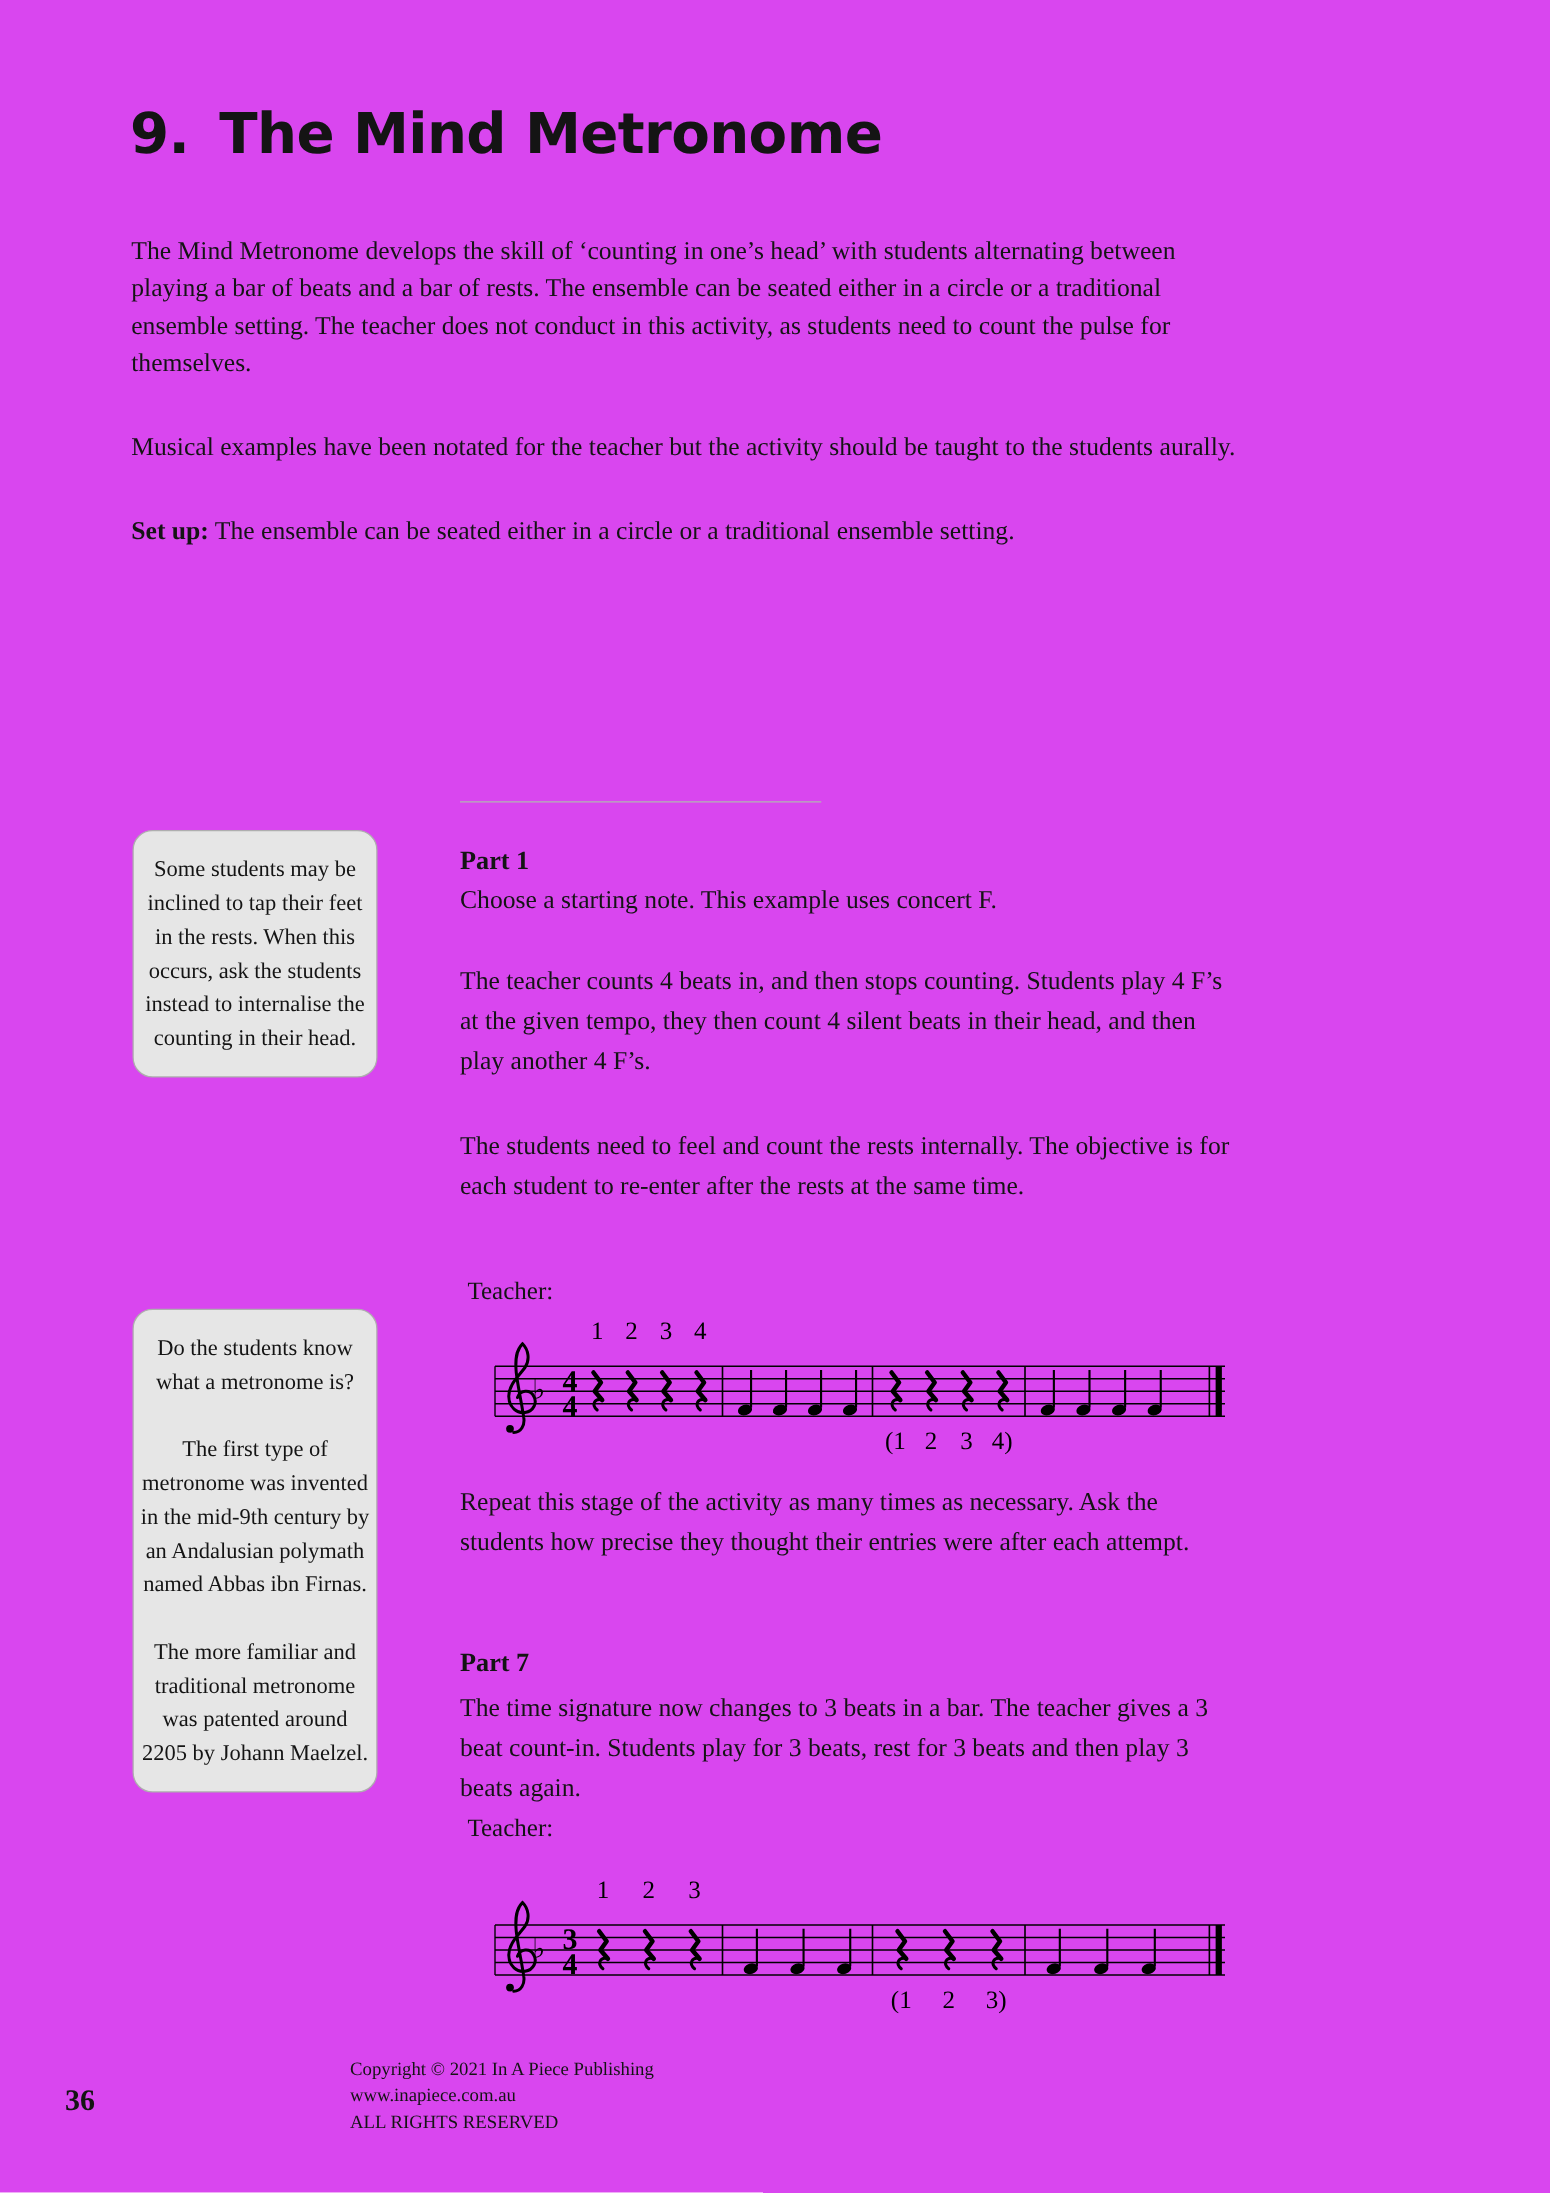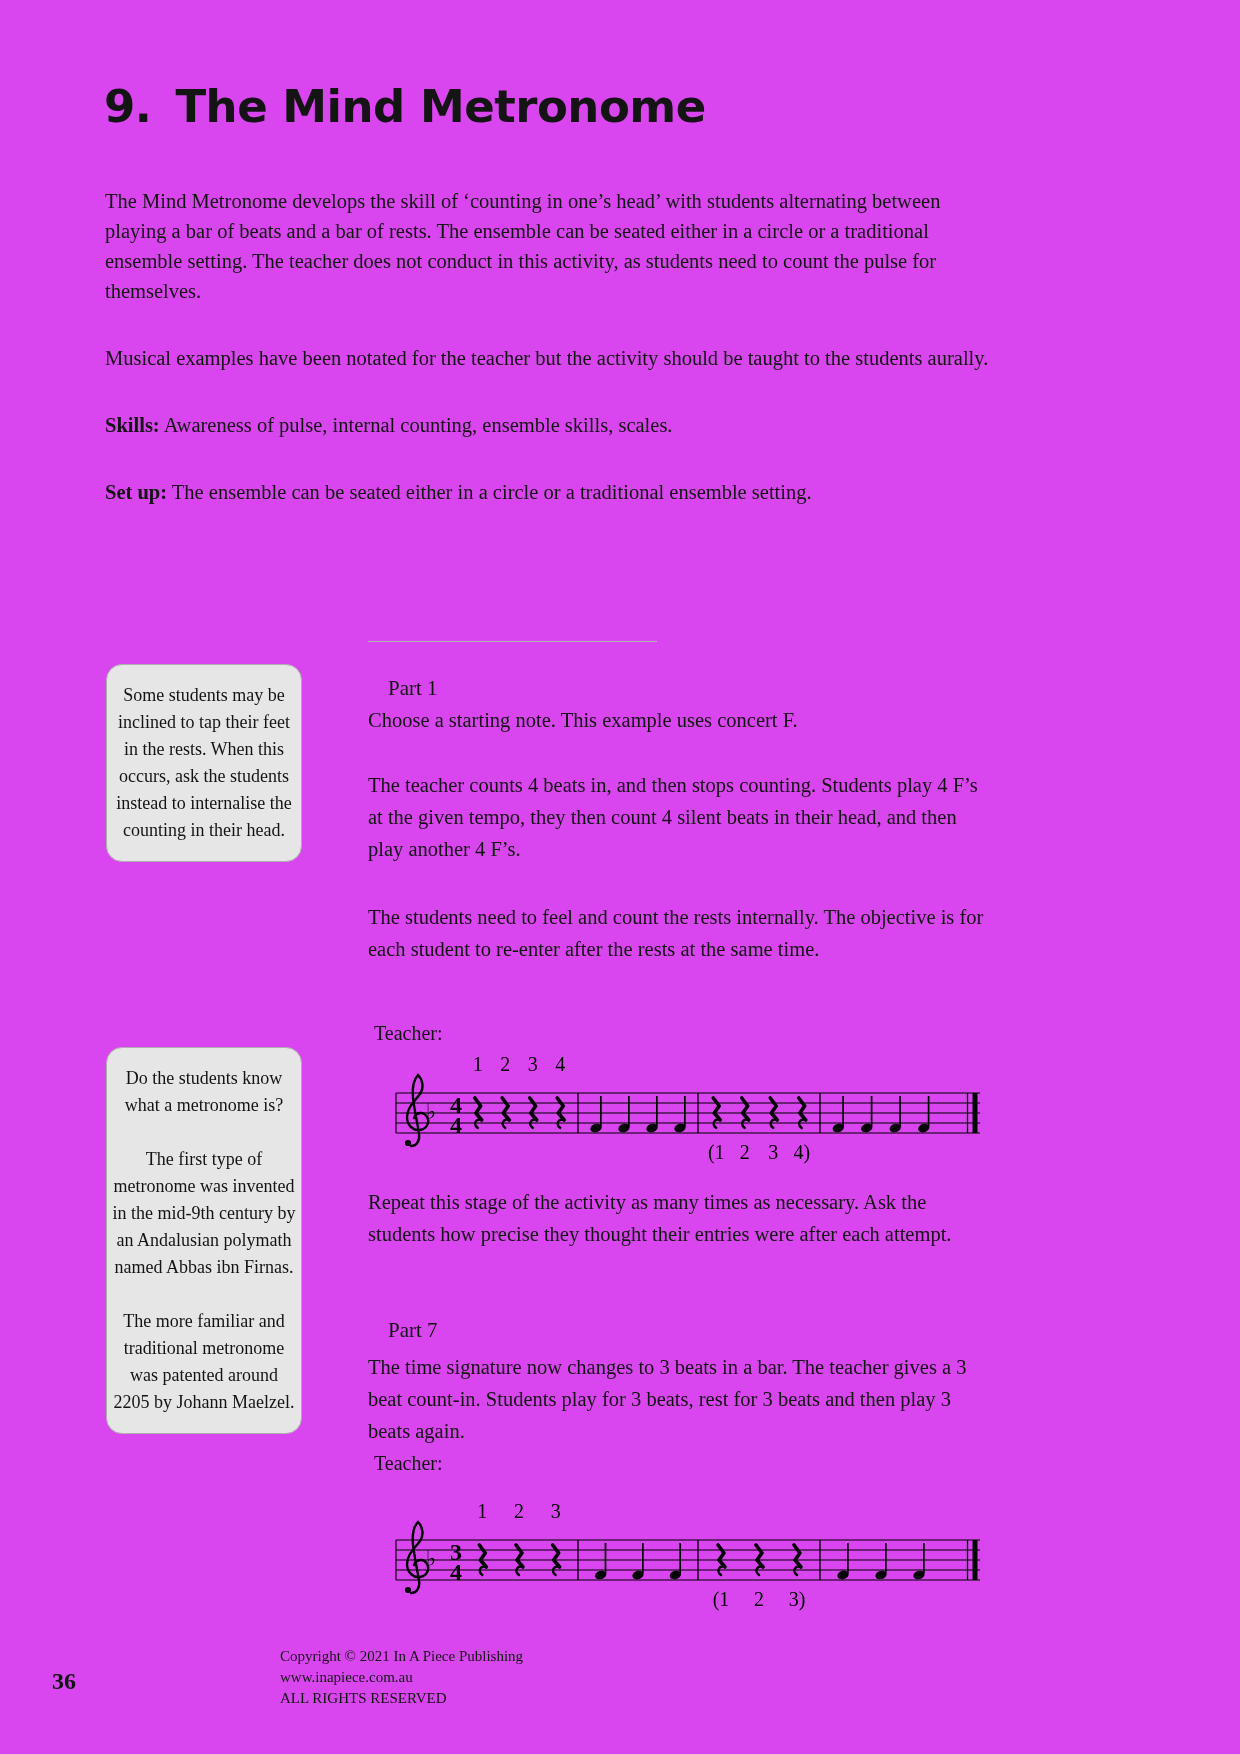--- a/index.html
+++ b/index.html
@@ -12,41 +12,40 @@
   .intro p{margin:0 0 37px 0;}
   .blabel{font-weight:bold;}
   .divider{position:absolute;left:368px;top:641px;width:289px;height:1px;background:#b3b3b3;}
   .sidebox{position:absolute;left:106px;width:196px;box-sizing:border-box;background:#e6e6e6;
            border:1px solid #aeaeae;border-radius:16px;text-align:center;
            font-size:18px;line-height:27px;padding:17px 4px;}
   .sidebox p{margin:0 0 27px 0;}
   .sidebox p:last-child{margin-bottom:0;}
   .box1{top:664px;}
   .box2{top:1047px;}
-  .part-heading{position:absolute;left:388px;font-size:21px;font-weight:normal;}
+  .part-heading{position:absolute;left:368px;font-size:21px;font-weight:bold;}
   .main-p{position:absolute;left:368px;width:620px;font-size:20.5px;line-height:32px;}
   .teacher-label{position:absolute;left:374px;font-size:20px;text-align:center;}
   .music{position:absolute;left:368px;width:618px;height:125px;}
   .page-number{position:absolute;left:52px;top:1668px;font-size:24px;font-weight:bold;}
   .footer-copy{position:absolute;left:280px;top:1646px;width:360px;text-align:left;
                font-size:15px;line-height:21px;}
 </style>
 </head>
 <body>
 
 <div class="page">
 
   <div class="title">
     <span class="num">9.</span><span>The Mind Metronome</span>
   </div>
 
   <div class="intro">
     <p>The Mind Metronome develops the skill of ‘counting in one’s head’ with students alternating between playing a bar of beats and a bar of rests. The ensemble can be seated either in a circle or a traditional ensemble setting. The teacher does not conduct in this activity, as students need to count the pulse for themselves.</p>
     <p>Musical examples have been notated for the teacher but the activity should be taught to the students aurally.</p>
-    <p><span class="blabel">Skills:</span><span> Awareness of pulse, internal counting, ensemble skills, scales.</span></p>
     <p><span class="blabel">Set up:</span><span> The ensemble can be seated either in a circle or a traditional ensemble setting.</span></p>
   </div>
 
   <div class="divider"></div>
 
   <div class="sidebox box1">
     <p>Some students may be inclined to tap their feet in the rests. When this occurs, ask the students instead to internalise the counting in their head.</p>
   </div>
 
   <div class="sidebox box2">

